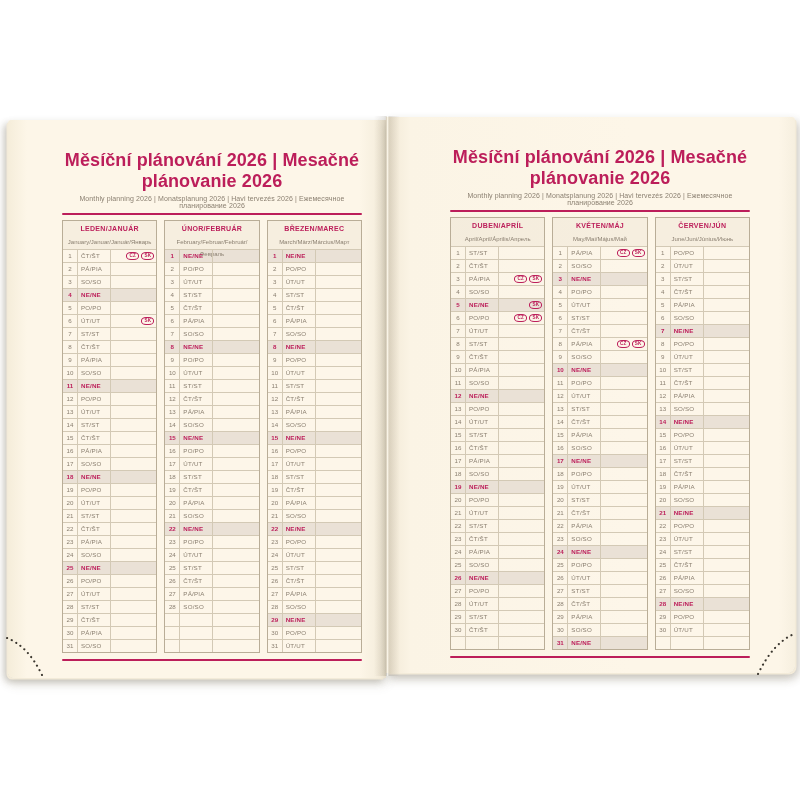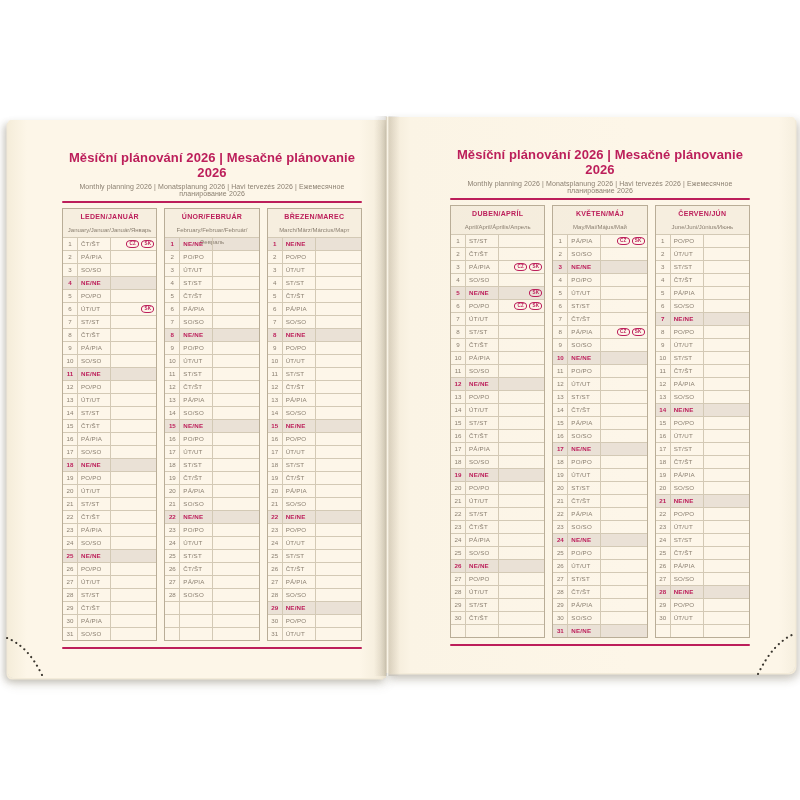--- a/index.html
+++ b/index.html
@@ -12,21 +12,21 @@
     box-shadow:-2px 2px 0 -0.5px #f3ebd9,-4px 4px 7px rgba(90,78,55,.28),0 6px 12px rgba(90,78,55,.15);}
   .page-right{left:386px;top:117px;width:409px;height:556px;
     background:linear-gradient(90deg,#f1e8d5 0%,#fbf4e5 6%,#fdf6e8 60%,#fdf6e8 96%,#f6efdf 100%);
     border-radius:0 3px 8px 0;
     box-shadow:2px 2px 0 -0.5px #f3ebd9,4px 5px 8px rgba(90,78,55,.25),0 6px 12px rgba(90,78,55,.15);}
   .spine{position:absolute;left:374px;top:116px;width:26px;height:560px;z-index:5;pointer-events:none;
     background:linear-gradient(90deg,rgba(70,58,35,0) 0%,rgba(70,58,35,.10) 38%,rgba(70,58,35,.16) 47%,rgba(255,253,245,.55) 52%,rgba(70,58,35,.14) 58%,rgba(70,58,35,0) 100%);}
   .content{position:absolute;top:30px;}
   .page-left .content{left:54px;width:300px;}
   .page-right .content{left:64px;width:300px;}
-  .title{text-align:center;color:var(--accent);font-weight:bold;font-size:13px;letter-spacing:.1px;}
+  .title{text-align:center;color:var(--accent);font-weight:bold;font-size:18px;letter-spacing:.1px;}
   .subtitle{text-align:center;color:var(--muted);font-size:7px;margin-top:3px;letter-spacing:.1px;}
   .rule{height:2px;background:var(--accent);margin-top:4px;border-radius:1px;}
   .rule.bottom{margin-top:6px;}
   .months{display:flex;gap:7px;margin-top:5px;}
   .month{flex:1;border:1px solid var(--border-outer);background:rgba(255,255,255,.06);}
   .m-name{height:15px;line-height:16px;text-align:center;color:var(--accent);font-weight:bold;
     font-size:7px;letter-spacing:.3px;background:rgba(120,95,40,.05);}
   .m-sub{height:13px;line-height:12px;text-align:center;color:var(--muted);font-size:6px;
     background:rgba(120,95,40,.05);}
   .m-row{display:flex;height:12px;border-top:1px solid var(--line);}

